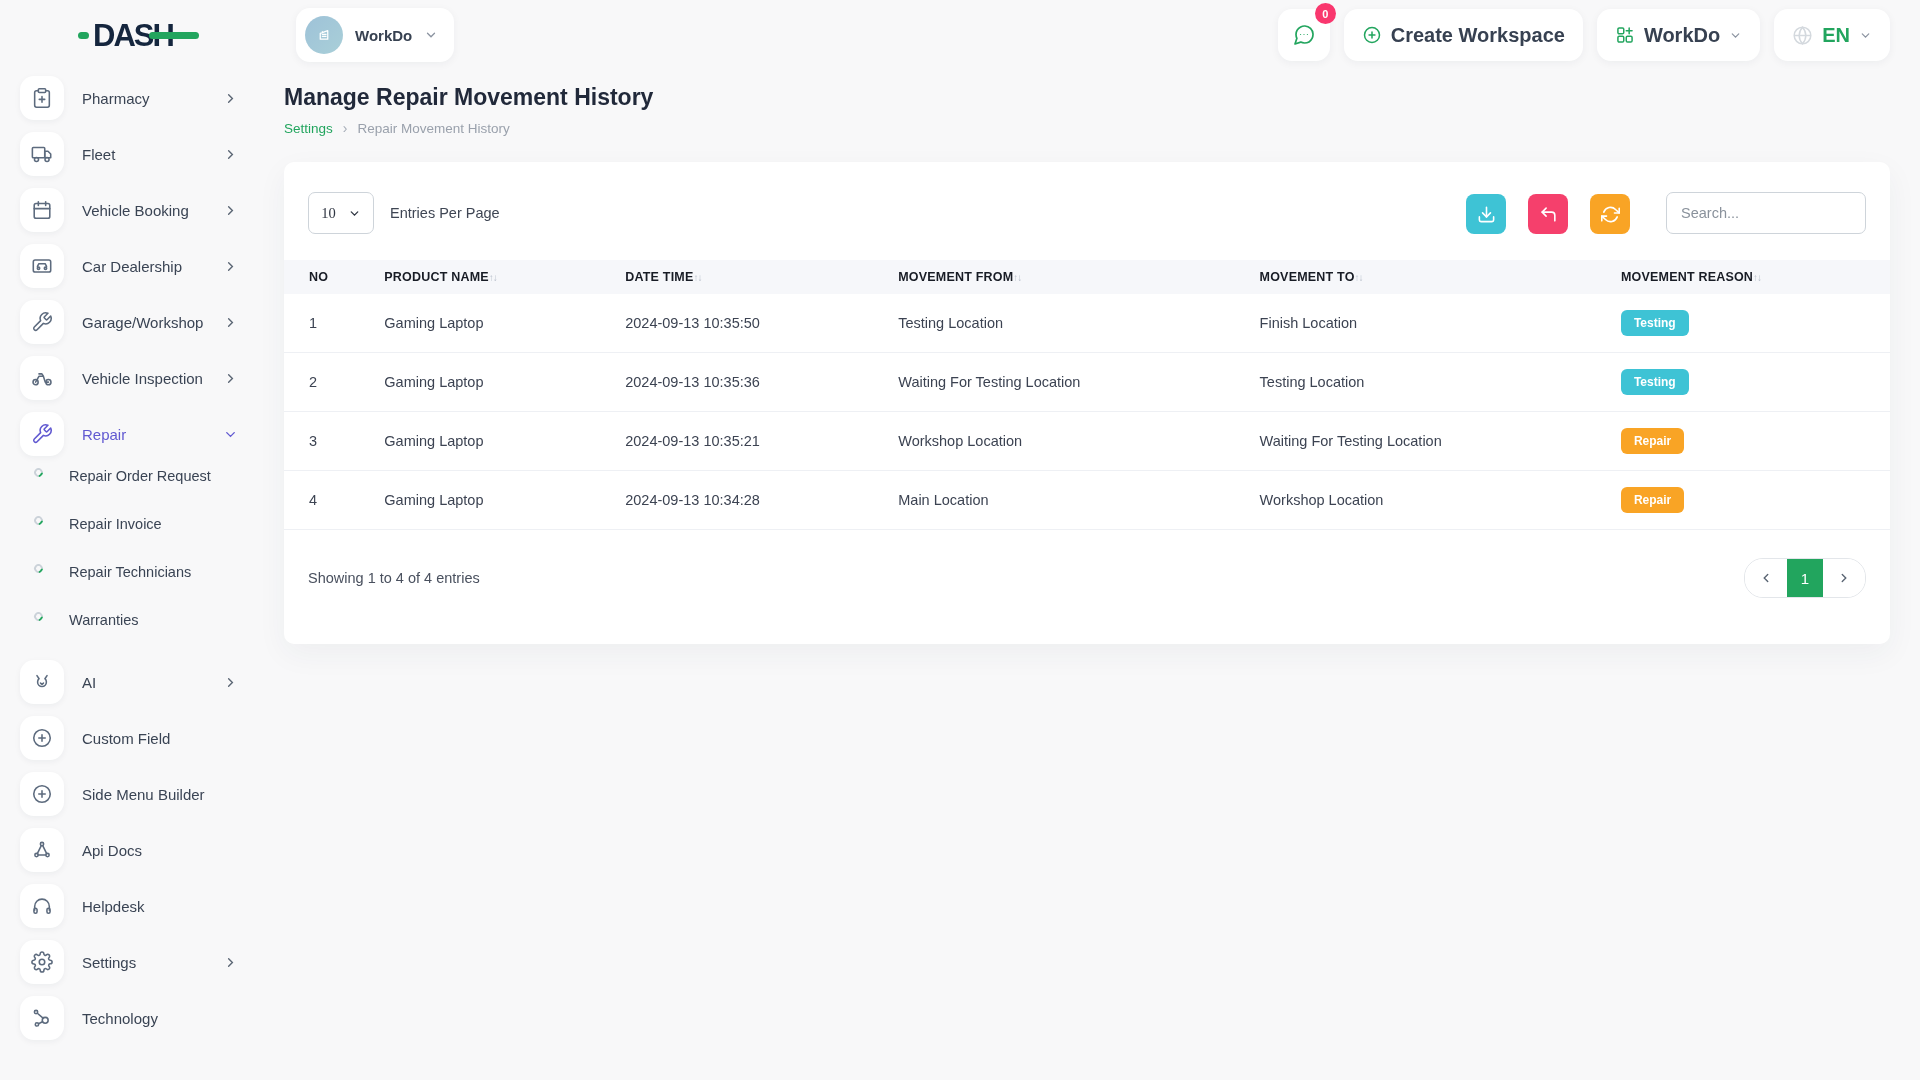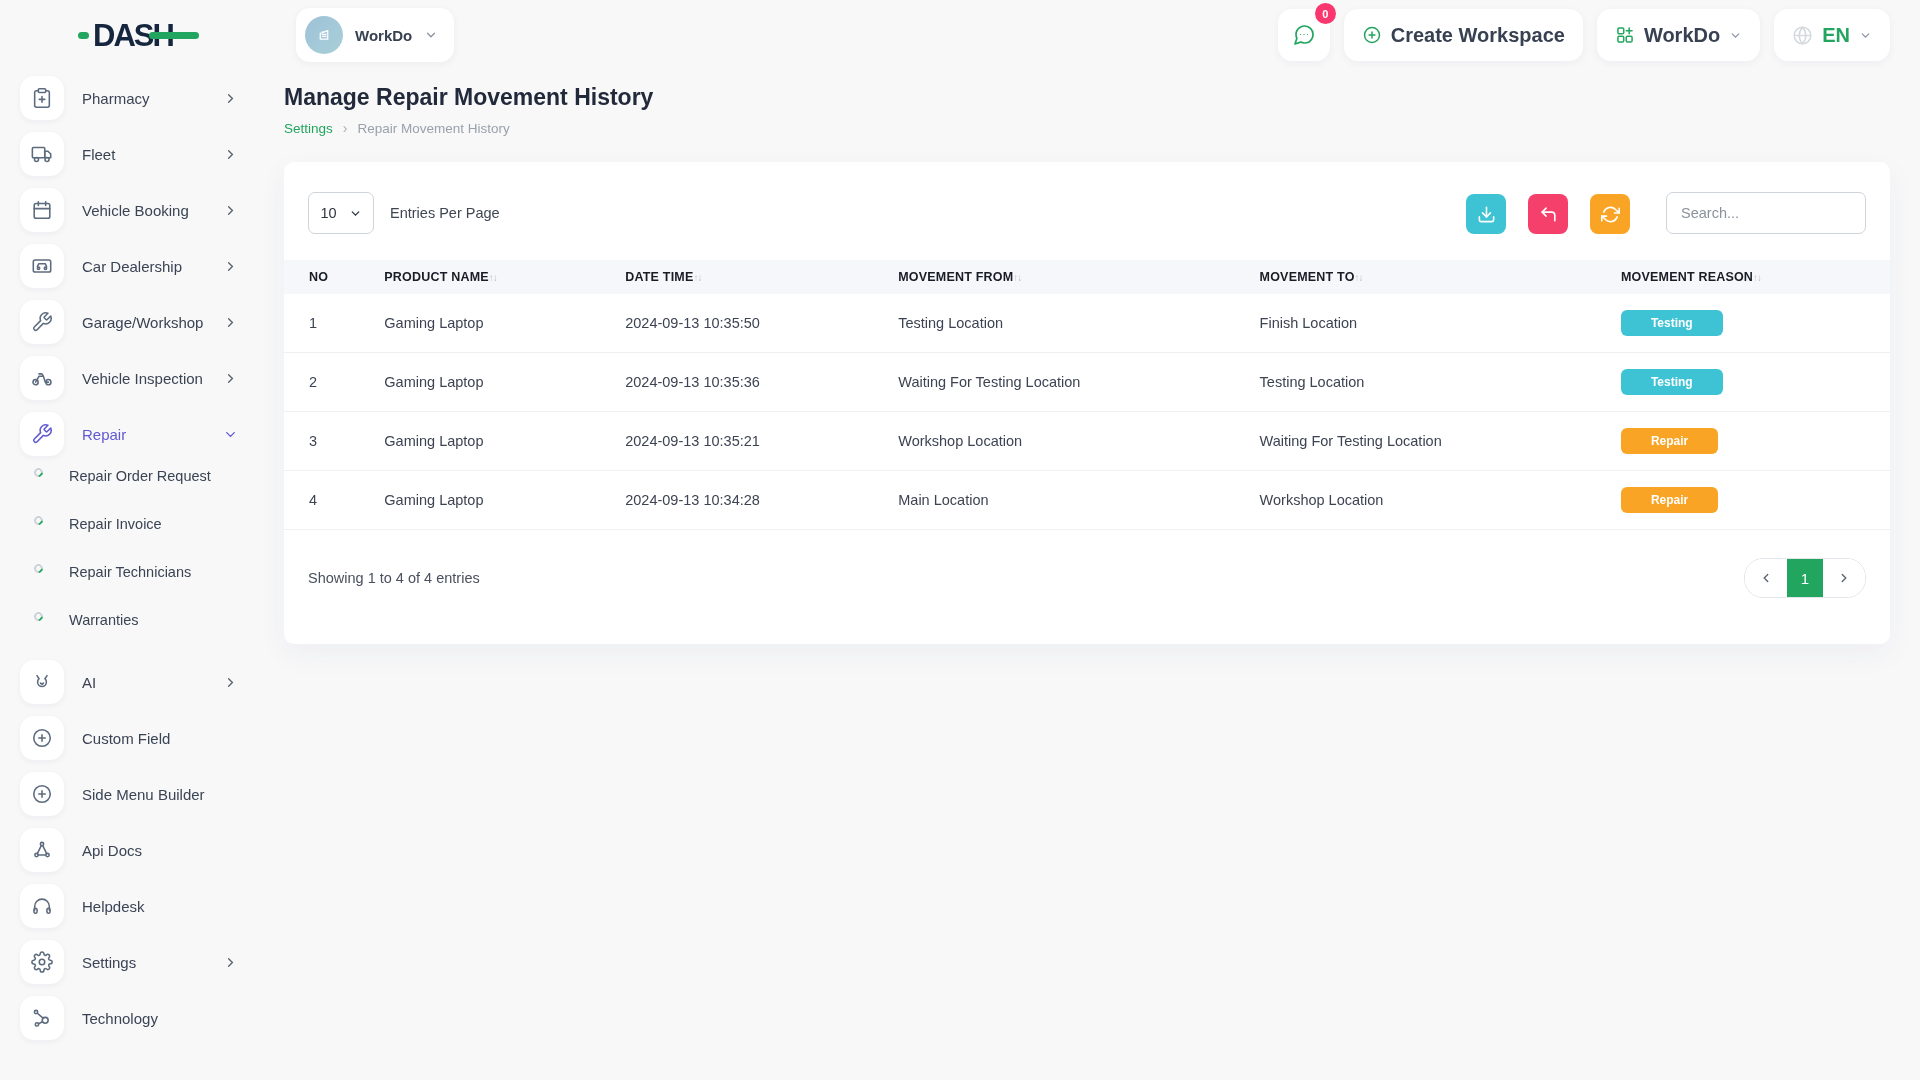--- a/index.html
+++ b/index.html
@@ -48,36 +48,36 @@
   .main{flex:1;padding:14px 30px 0 26px;}
   .page-title{font-size:23px;font-weight:700;color:var(--ink);margin-bottom:9px;}
   .breadcrumb{display:flex;align-items:center;gap:10px;font-size:13.5px;margin-bottom:26px;}
   .bc-home{color:var(--green);cursor:pointer;}
   .bc-sep{color:#a6adb8;font-size:14px;}
   .bc-current{color:var(--muted);}
 
   .card{background:#fff;border-radius:10px;box-shadow:0 10px 30px rgba(40,50,70,.05);padding:0 0 4px 0;}
   .card-controls{display:flex;align-items:center;justify-content:space-between;padding:30px 24px 26px 24px;}
   .controls-left{display:flex;align-items:center;gap:16px;}
-  .select{width:66px;height:42px;border:1px solid var(--border);border-radius:7px;display:flex;align-items:center;justify-content:center;gap:12px;font-size:14.5px;color:#2f3542;cursor:pointer;background:#fff;}
+  .select{width:66px;height:42px;border:1px solid var(--border);border-radius:7px;display:flex;align-items:center;justify-content:center;gap:12px;font-size:14.5px;color:#2f3542;cursor:pointer;background:#fff;font-family:Liberation Serif, serif;}
   .entries-label{font-size:14.5px;color:#3f4654;}
   .controls-right{display:flex;align-items:flex-end;gap:22px;}
   .sq-btn{width:40px;height:40px;border:none;border-radius:8px;display:flex;align-items:center;justify-content:center;color:#fff;cursor:pointer;}
   .sq-btn.teal{background:var(--teal);} .sq-btn.pink{background:var(--pink);} .sq-btn.orange{background:var(--orange);}
   .search-input{width:200px;height:42px;margin-left:14px;border:1px solid var(--border);border-radius:7px;padding:0 14px;font-size:14.5px;color:#2f3542;font-family:inherit;outline:none;background:#fff;}
   .search-input::placeholder{color:#8a929c;}
 
   table{width:100%;border-collapse:collapse;table-layout:fixed;}
   thead th{background:#f6f7fa;font-size:12.5px;font-weight:700;color:#181c25;text-align:left;padding:10px 12px;letter-spacing:.2px;}
   th .th-inner{display:flex;align-items:center;justify-content:flex-start;}
   .sort-icn{font-size:10px;color:#b9c0cc;letter-spacing:-1px;margin-right:6px;}
   tbody td{font-size:14.5px;color:#3c4352;padding:16px 12px;border-bottom:1px solid var(--line);}
   col.c-no{width:5.5%;} col.c-prod{width:15%;} col.c-date{width:17%;} col.c-from{width:22.5%;} col.c-to{width:22.5%;} col.c-reason{width:17.5%;}
   th:first-child,td:first-child{padding-left:25px;}
-  .badge{display:inline-block;padding:6px 30px;border-radius:6px;font-size:12px;font-weight:600;color:#fff;}
+  .badge{display:inline-block;padding:6px 13px;border-radius:6px;font-size:12px;font-weight:600;color:#fff;}
   .badge.teal{background:var(--teal);} .badge.orange{background:var(--orange);}
 
   .card-footer{display:flex;align-items:center;justify-content:space-between;padding:28px 24px 42px 24px;}
   .showing{font-size:14.5px;color:#49505e;}
   .pagination{display:flex;align-items:center;border:1px solid #e3e6ea;border-radius:19px;overflow:hidden;background:#fff;}
   .page-nav{width:42px;height:38px;display:flex;align-items:center;justify-content:center;color:#5b6674;cursor:pointer;background:#fff;border:none;}
   .page-num{width:36px;height:38px;display:flex;align-items:center;justify-content:center;background:var(--green);color:#fff;font-size:15px;cursor:pointer;}
 </style>
 </head>
 <body>

